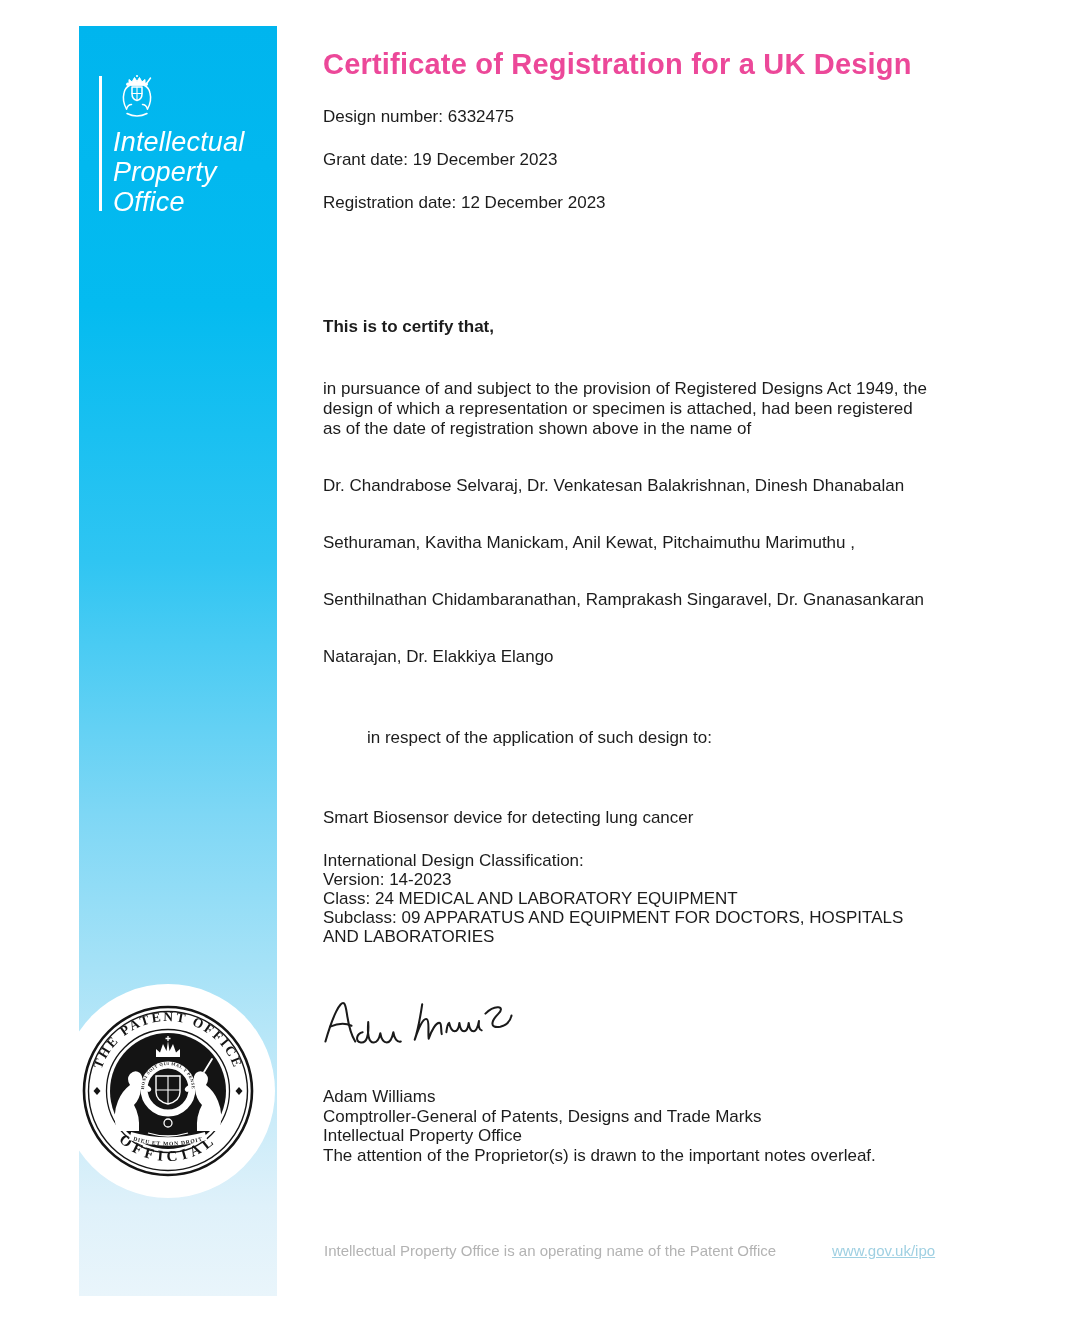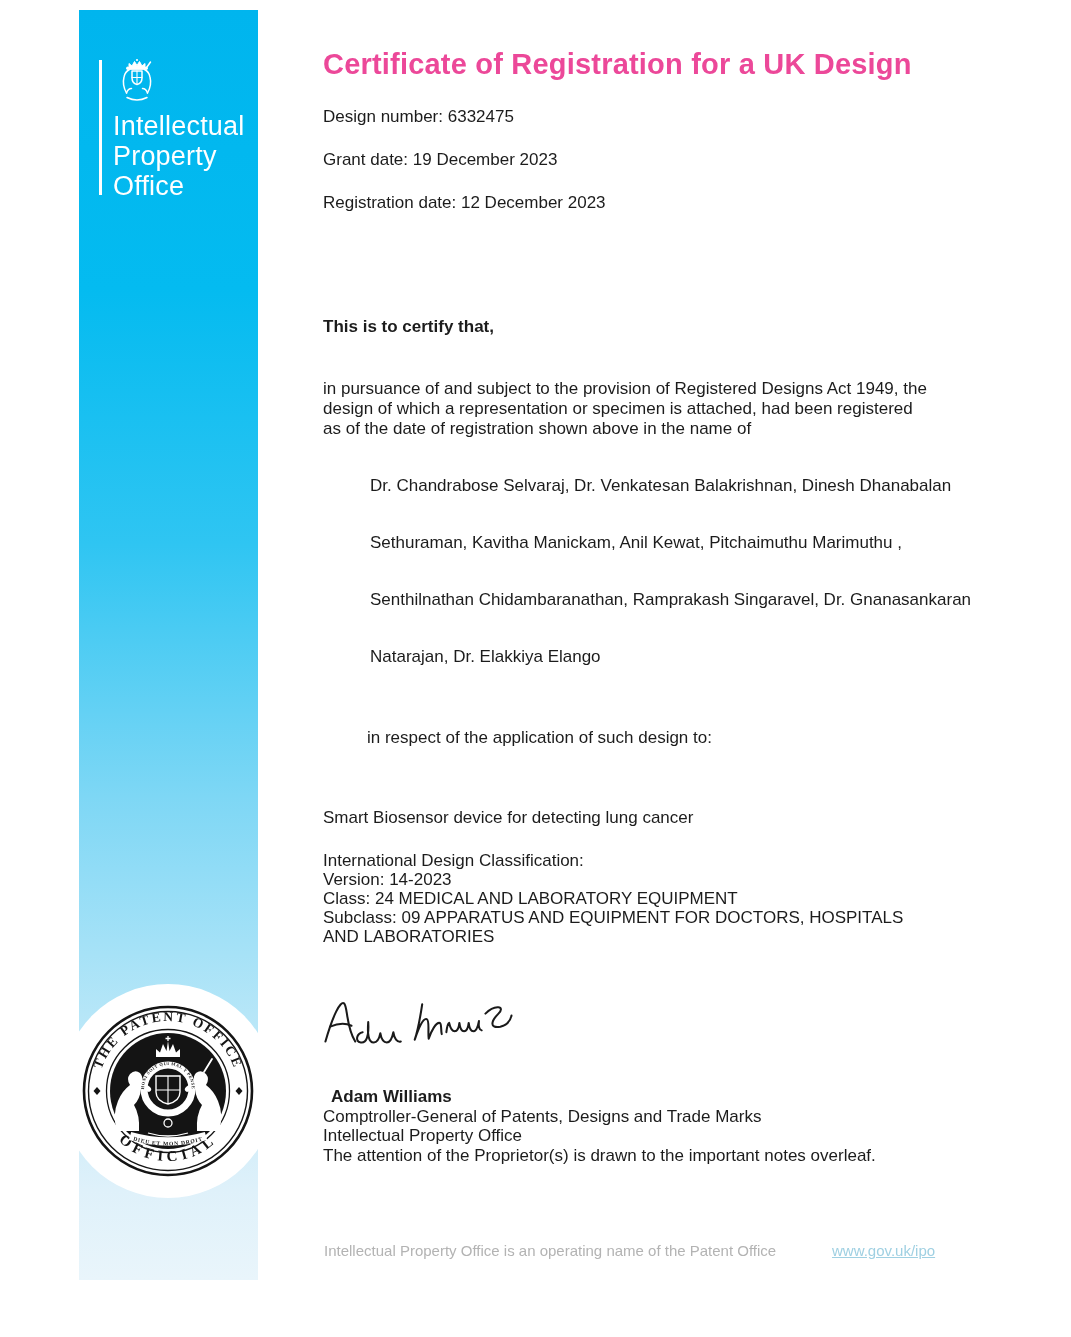--- a/index.html
+++ b/index.html
@@ -3,47 +3,48 @@
 <meta charset="utf-8">
 <style>
   html,body { margin:0; padding:0; background:#ffffff; }
   .page {
     position:relative; width:1071px; height:1337px; overflow:hidden;
     background:#ffffff; font-family:"Liberation Sans","DejaVu Sans",sans-serif;
     color:#1c1c1c;
   }
   
   .band {
-    position:absolute; left:79px; top:10px; width:179px; height:1270px;
+    position:absolute; left:79px; top:26px; width:198px; height:1270px;
     background:linear-gradient(180deg,
       #00b5ee 0%, #04bbf0 22%, #2fc5f2 42%, #7ed7f5 62%,
       #b9e7f8 80%, #dff1fa 93%, #e9f5fb 100%);
+    font-style:italic;
   }
   .brand-rule { position:absolute; left:20px; top:50px; width:3px; height:135px; background:#ffffff; }
   .brand-crest { position:absolute; left:34px; top:48px; }
   .brand-name { position:absolute; left:34px; top:101px; font-size:27px; line-height:30px; color:#ffffff; font-weight:400; letter-spacing:0.2px; }
 
   
   .seal { position:absolute; left:58px; top:981px; }
 
   
   .abs { position:absolute; left:323px; }
   .title { top:48px; font-size:29px; font-weight:700; color:#ec4899; margin:0; letter-spacing:0.2px; }
   .meta { font-size:17px; }
   .m1 { top:107px;text-align:center; } .m2 { top:150px; } .m3 { top:193px; }
   .certify { top:317px; font-size:17px; font-weight:700; }
   .pursuance { top:379px; font-size:17px; line-height:20px; }
-  .names { top:476px; font-size:17px;margin-left:47px; }
+  .names { top:476px; font-size:17px; }
   .name-line { height:57px; line-height:20px; }
   .respect { top:728px; font-size:17px;margin-left:44px; }
   .design-desc { top:808px; font-size:17px; }
   .classification { top:851px; font-size:17px; line-height:19px; }
   .signature-svg { position:absolute; left:318px; top:994px; }
   .sig-block { top:1087px; font-size:17px; line-height:19.5px; }
-  .sig-name { font-weight:700;margin-left:8px; }
+  .sig-name { font-weight:400; }
 
   .footer-note { position:absolute; left:324px; top:1242px; font-size:15px; color:#b3b3b3; }
   .footer-link {
     position:absolute; left:832px; top:1242px; font-size:15px;
     color:#9fd0e2; text-decoration:underline; cursor:pointer;
   }
 
   .seal-serif { font-family:"Liberation Serif","DejaVu Serif",serif; }
 </style>
 </head>

